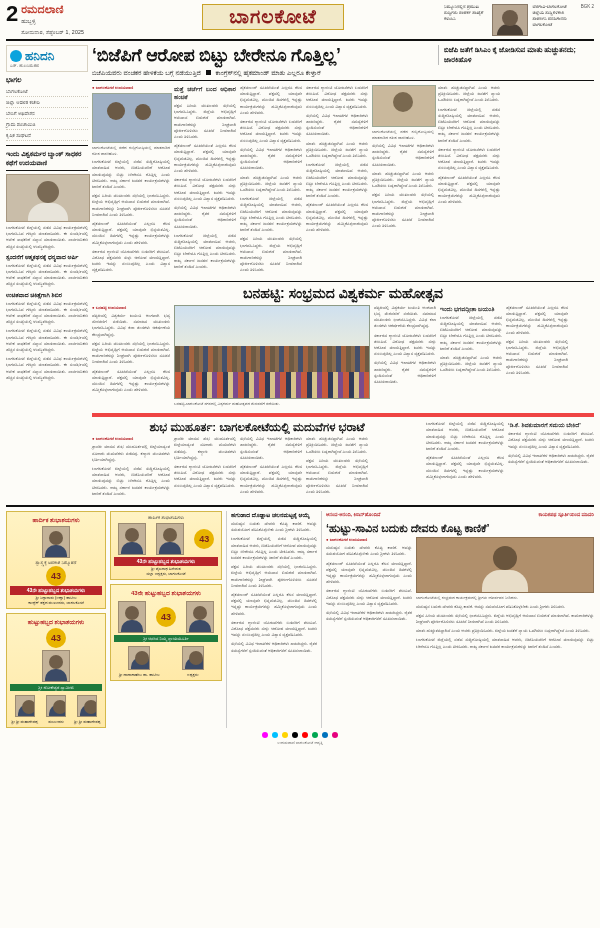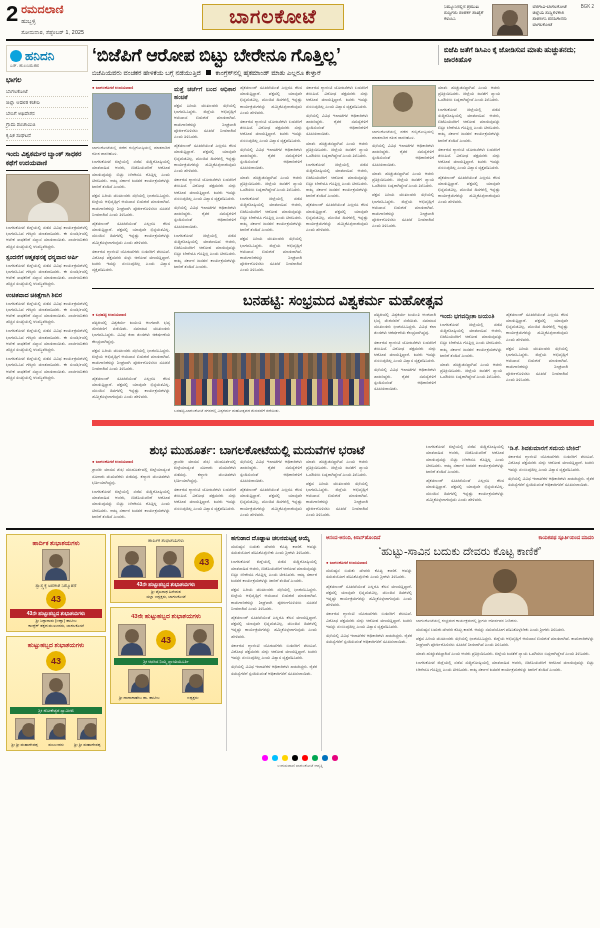--- a/index.html
+++ b/index.html
@@ -57,27 +57,27 @@
   .c2{width:62px;}
   .c3{width:62px;}
   .c4{width:62px;}
   .c5{width:62px;}
   .c6{width:62px;}
   .byline{font-size:4.2px;color:#b8242a;font-weight:bold;margin-bottom:2px;}
   .photo{width:100%;background:#b7c3b0;border:1px solid #9aa794;position:relative;overflow:hidden;}
   .cap{font-size:4px;color:#555;line-height:5.5px;margin:2px 0 3px;}
   .boxhead{font-size:6px;font-weight:bold;line-height:8px;margin-bottom:2px;}
   
-  .deck2{margin-top:11px;border-top:1px solid #111;padding-top:3px;}
+  .deck2{margin-top:4px;border-top:1px solid #111;padding-top:3px;}
   .deck2 .title{font-size:14px;font-weight:bold;text-align:center;line-height:17px;}
   .bigphoto{height:92px;background:linear-gradient(#b9cbe0,#9fb39b);border:1px solid #8d9a85;position:relative;overflow:hidden;}
   .crowd{position:absolute;bottom:0;left:0;right:0;height:52px;background:repeating-linear-gradient(90deg,#6d5a44 0 5px,#8a6b4d 5px 9px,#45506b 9px 14px,#a4633f 14px 19px);}
   .crowd2{position:absolute;bottom:0;left:0;right:0;height:26px;background:repeating-linear-gradient(90deg,#c85a3d 0 6px,#2f3b57 6px 11px,#d8c38a 11px 16px,#7a4b8c 16px 21px);}
   .sky{position:absolute;top:0;left:0;right:0;height:40px;background:linear-gradient(#cfe0ef,#e6eadf);}
-  .deck3{margin-top:4px;border-top:6px solid #ef4444;padding-top:14px;}
+  .deck3{margin-top:4px;border-top:4px solid #ef4444;padding-top:0;}
   .deck3 .title{font-size:11.5px;font-weight:bold;text-align:center;}
   
   .ads{margin-top:5px;border-top:2px solid #111;padding-top:4px;display:flex;gap:4px;}
   .ad{border:1px solid #d4b84a;background:#fff8e1;position:relative;overflow:hidden;}
   .ad-y{background:linear-gradient(#fff3c4,#ffe9a8);}
   .ad-title{font-size:6px;font-weight:bold;color:#b8242a;text-align:center;margin:2px 0;}
   .ad-sub{font-size:4.6px;text-align:center;color:#333;line-height:6px;}
   .ad-person{width:26px;height:30px;background:#c3b298;border:1px solid #9c8b72;margin:2px auto;position:relative;overflow:hidden;}
   .ad-person:after{content:"";position:absolute;left:6px;top:4px;width:14px;height:14px;border-radius:50%;background:#6f5d48;}
   .ad-person:before{content:"";position:absolute;left:2px;bottom:0;width:22px;height:12px;border-radius:10px 10px 0 0;background:#3b4a66;}
@@ -85,21 +85,21 @@
   .badge43{width:20px;height:20px;border-radius:50%;background:#e8b400;color:#7a1f1f;font-size:9px;font-weight:bold;display:flex;align-items:center;justify-content:center;margin:0 auto;}
   .greenband{background:#1e7a3c;color:#fff;font-size:4.4px;text-align:center;padding:1px 0;}
   .redband{background:#b8242a;color:#fff;font-size:5px;text-align:center;padding:1px 0;font-weight:bold;}
   .ad-photo-wide{height:54px;background:#b08f6b;border:1px solid #8d7152;position:relative;overflow:hidden;}
   .ad-photo-wide:after{content:"";position:absolute;left:50%;top:8px;transform:translateX(-50%);width:24px;height:24px;border-radius:50%;background:#6a553d;}
   .ad-photo-wide:before{content:"";position:absolute;left:50%;bottom:0;transform:translateX(-50%);width:46px;height:22px;border-radius:18px 18px 0 0;background:#e8ddc8;}
   .dots{display:flex;gap:4px;justify-content:center;align-items:center;margin-top:4px;}
   .dot{width:6px;height:6px;border-radius:50%;}
   .footline{font-size:4px;color:#666;text-align:center;margin-top:2px;}
   .sep-v{border-left:1px solid #ccc;}
-  .grp-title{font-size:8px;font-weight:normal;text-align:center;margin:2px 0;}
+  .grp-title{font-size:8px;font-weight:bold;text-align:left;margin:2px 0;}
   .imgface{position:absolute;border-radius:50%;background:#6b5a46;}
 </style>
 </head>
 <body>
 
 <div class="page">
 
   <div class="masthead">
     <div class="mh-left">
       <div class="pageno">2</div>

